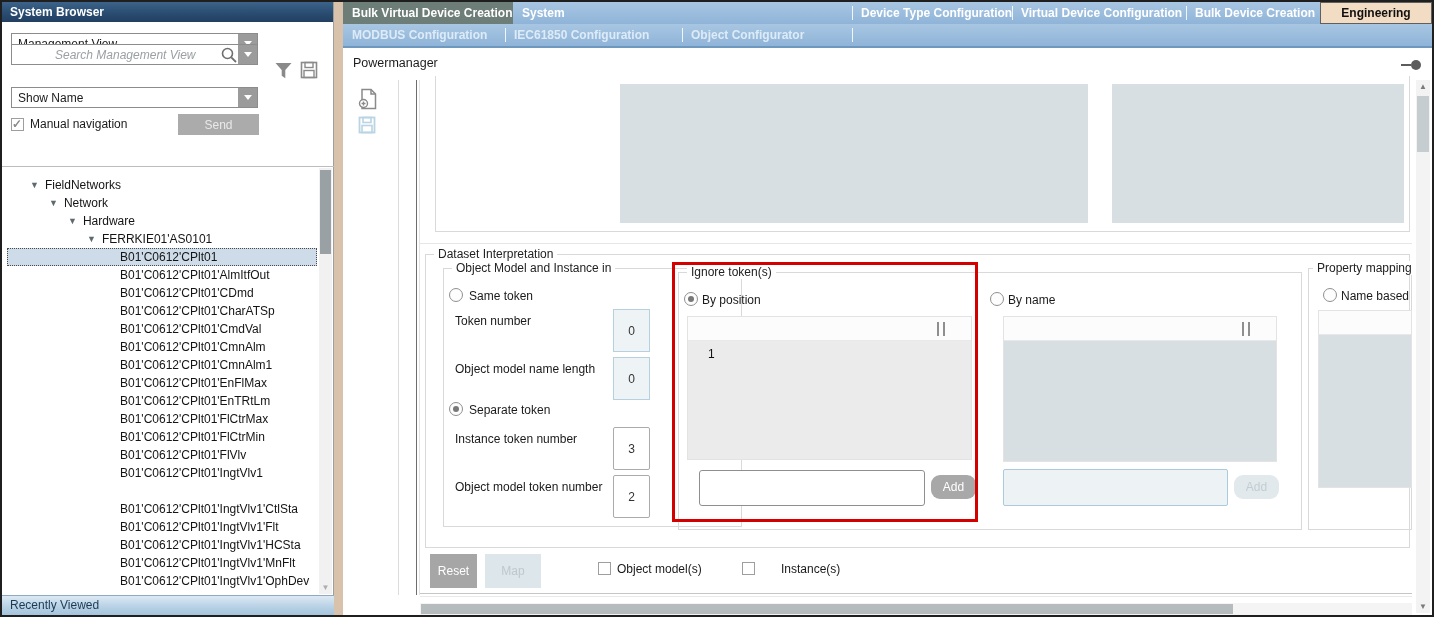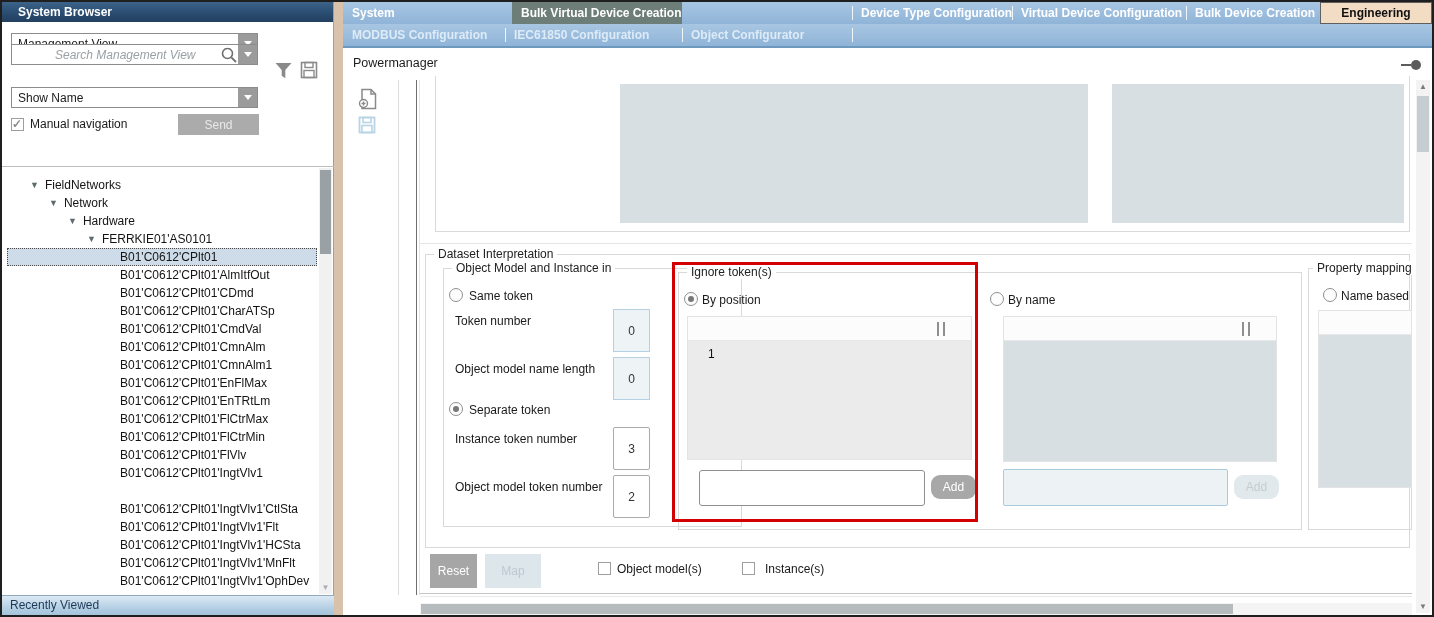--- a/index.html
+++ b/index.html
@@ -10,21 +10,21 @@
     border:2px solid #1f1f1f;
     position:relative;
     overflow:hidden;
   }
   .abs { position:absolute; }
 
   
   .sb-panel { left:0; top:0; width:332px; height:613px; background:#fff; border-right:1px solid #9f9f9f; }
   .sb-header { left:0; top:0; width:100%; height:20px;
     background:linear-gradient(180deg,#3c638a 0%,#2a4d71 55%,#223f60 100%);
-    color:#fff; font-size:12px; font-weight:bold; line-height:20px; padding-left:16px; }
+    color:#fff; font-size:12px; font-weight:bold; line-height:20px; padding-left:8px; }
   .dd { left:9px; width:247px; height:21px; background:#fff; border:1px solid #8c8c8c;
         display:flex; align-items:center; font-size:12px; color:#1a1a1a; }
   .dd .ddtext { padding-left:6px; flex:1 1 auto; white-space:nowrap; overflow:hidden; }
   .dd .ddbtn { width:19px; height:100%; background:#9b9b9b; display:flex; align-items:center; justify-content:center; flex:0 0 auto; }
   .tri-dn { width:0; height:0; border-left:4px solid transparent; border-right:4px solid transparent; border-top:5px solid #ffffff; }
   .searchbox input { border:none; outline:none; flex:1 1 auto; font-size:12px; font-style:italic; color:#444; padding-left:6px; min-width:0; background:transparent; font-family:"Liberation Sans",sans-serif; }
   .searchbox input::placeholder { color:#9aa0a4; font-style:italic; }
   .icon16 { width:18px; height:18px; display:block; }
   .cb { width:13px; height:13px; border:1px solid #9e9e9e; background:#fff; position:absolute; }
   .cb.checked::after { content:"✓"; position:absolute; left:0px; top:-2px; font-size:12px; color:#8a8a8a; font-weight:bold; }
@@ -244,22 +244,22 @@
   </div>
 
   <div class="abs rv-bar">Recently Viewed</div>
 </div>
 
 <div class="abs splitter"></div>
 
 <div class="abs main">
 
   <div class="tabrow row1">
+    <div class="tab t-bulkvdc selected">Bulk Virtual Device Creation</div>
     <div class="tab t-system">System</div>
-    <div class="tab t-bulkvdc selected">Bulk Virtual Device Creation</div>
     <div class="tab t-summary">Summary</div>
     <div class="tab t-dtc">Device Type Configuration</div>
     <div class="tab t-vdc">Virtual Device Configuration</div>
     <div class="tab t-bdc">Bulk Device Creation</div>
     <div class="tab t-eng engineering">Engineering</div>
     <div class="tabsep" style="left:509px;"></div>
     <div class="tabsep" style="left:669px;"></div>
     <div class="tabsep" style="left:843px;"></div>
   </div>
   <div class="tabrow row2">
@@ -364,21 +364,21 @@
   <div class="listbox" style="left:975px; top:308px; width:94px; height:178px;">
     <div class="lhead"></div>
     <div class="lbody" style="height:152px; background:#d7dfe3;"></div>
   </div>
 
   <div class="footbtn reset">Reset</div>
   <div class="footbtn map">Map</div>
   <span class="cb" style="left:255px; top:560px;"></span>
   <span class="rlabel" style="left:274px; top:560px;">Object model(s)</span>
   <span class="cb" style="left:399px; top:560px;"></span>
-  <span class="rlabel" style="left:422px; top:560px;">Instance(s)</span>
+  <span class="rlabel" style="left:438px; top:560px;">Instance(s)</span>
 
   <div class="abs divider1"></div>
   <div class="abs divider2"></div>
   <div class="abs hscroll">
     <div class="thumb"></div>
   </div>
   <div class="abs vscroll">
     <div class="vsarrow" style="top:2px;">▲</div>
     <div class="thumb"></div>
     <div class="vsarrow" style="bottom:2px;">▼</div>

